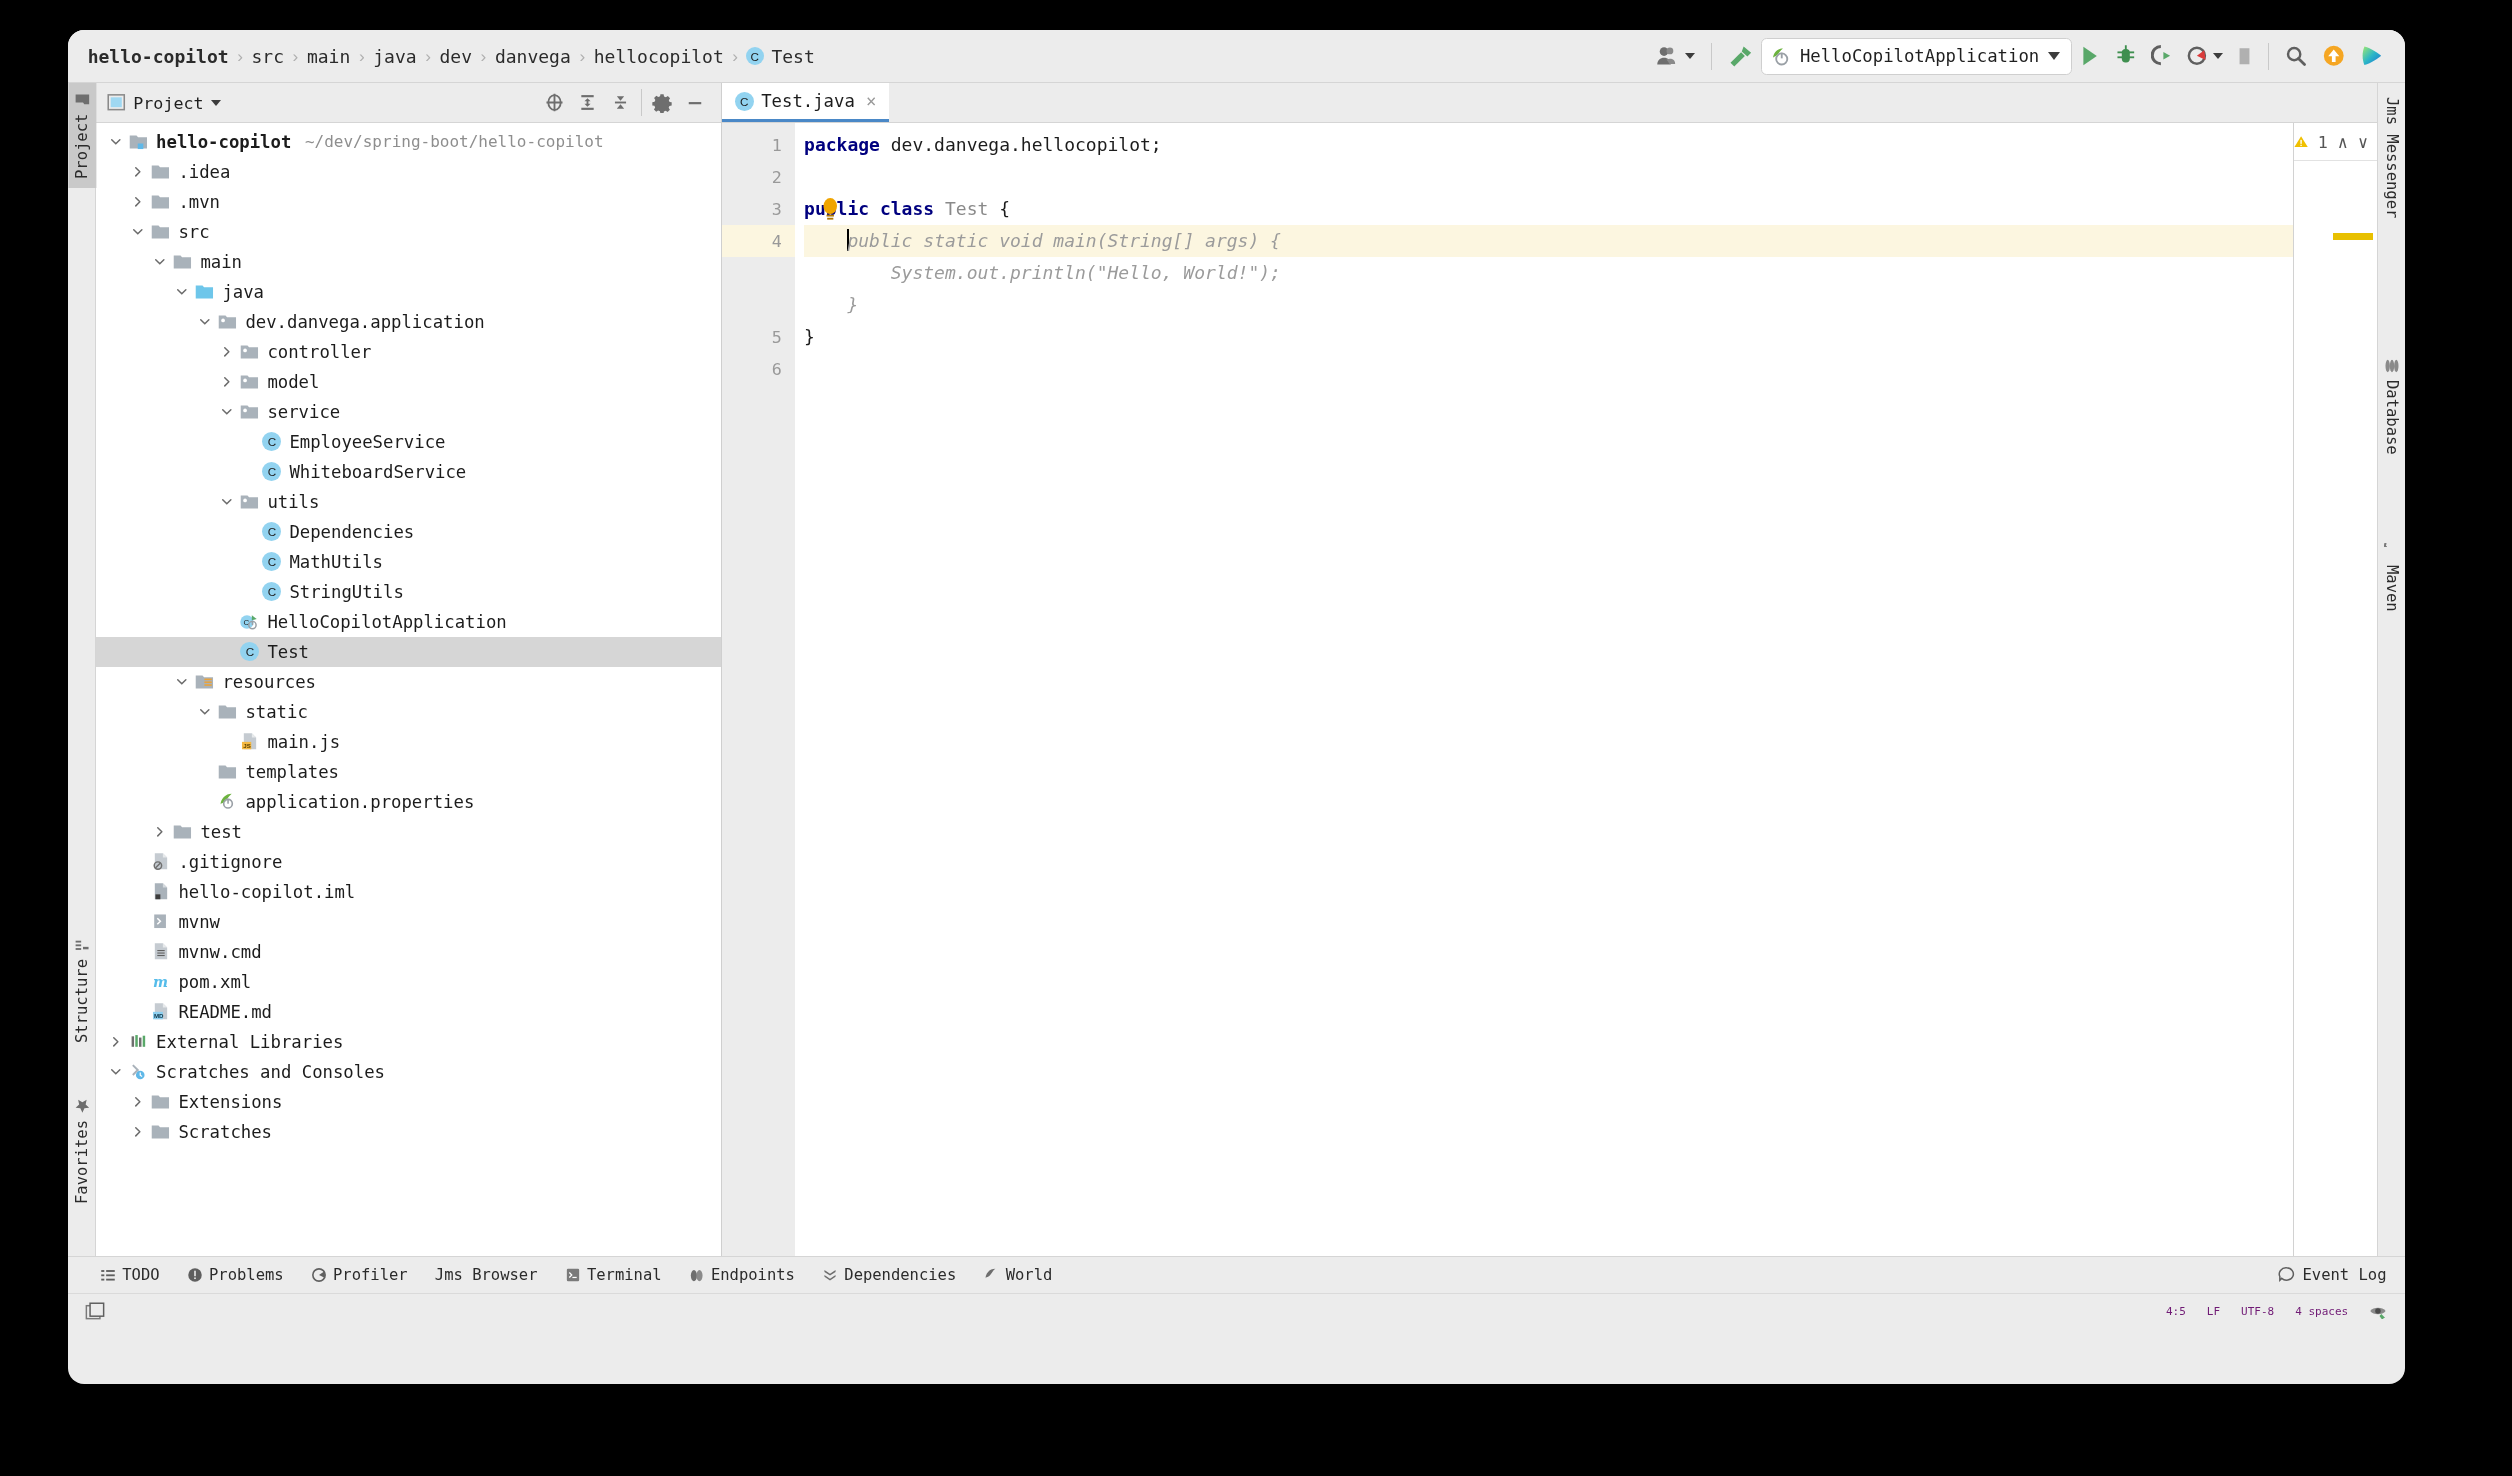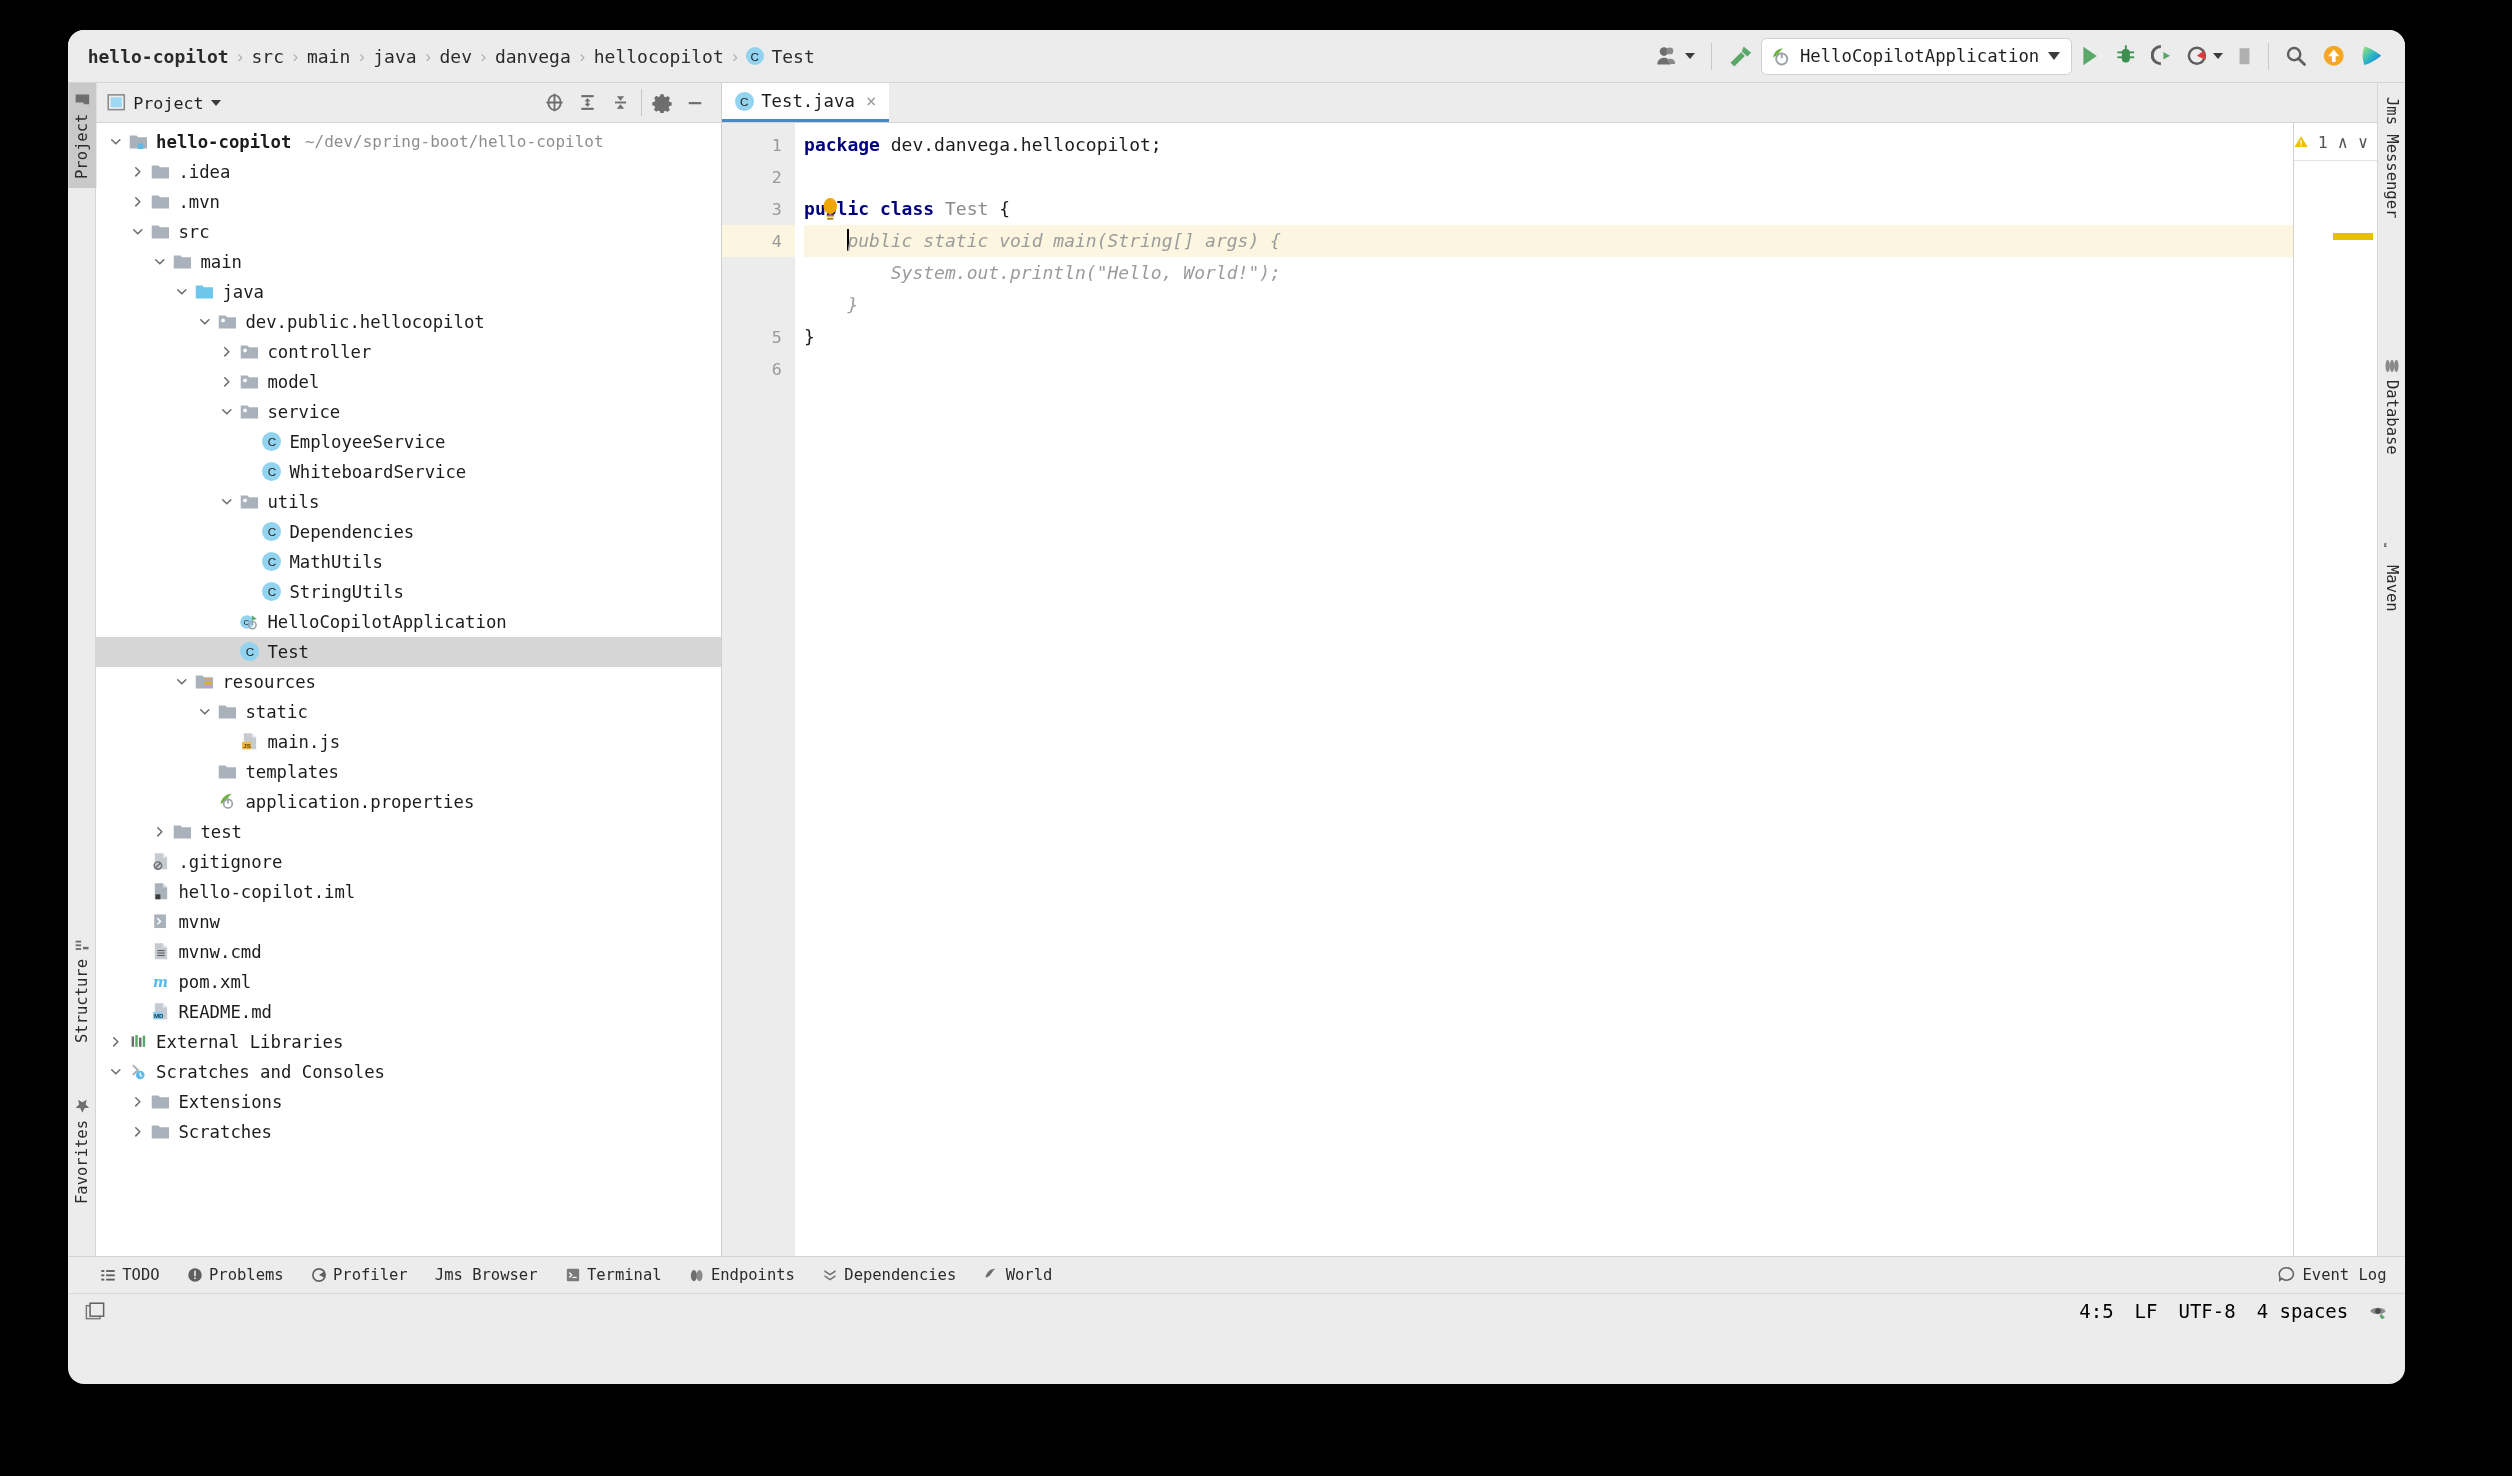--- a/index.html
+++ b/index.html
@@ -202,21 +202,21 @@
     padding: 0 13.6px;
     font-family: "DejaVu Sans Mono", monospace;
     font-size: 15.5px; color: #2b2b2b; white-space: nowrap;
   }
   .tw-right { margin-left: auto; display: flex; align-items: flex-start; padding-right: 18.5px; }
   .statusbar {
     height: 35px; background: #ececec;
     display: flex; align-items: center; padding: 0 17.3px;
     border-top: 0.6px solid #dadada;
     font-family: "DejaVu Sans Mono", monospace;
-    font-size: 19px; color: #000000;
+    font-size: 11px; color: #701a75;
   }
   .sb-right { margin-left: auto; display: flex; align-items: center; gap: 21px; }
   .sb-item { white-space: nowrap; }
   svg { display: block; }
 </style>
 </head>
 <body>
 
 <div class="window">
 
@@ -505,21 +505,21 @@
               <svg width="13.6" height="13.6" viewBox="0 0 20 20">
                 <path d="M7 4 L13 10 L7 16" fill="none" stroke="#6b6b6b" stroke-width="2.2" stroke-linecap="round" stroke-linejoin="round" transform="rotate(90 10 10)"></path>
               </svg>
             </span>
             <span class="ico">
               <svg width="20" height="17.3" viewBox="0 0 32 28">
                 <path d="M1 4h11l2.5 3H29v18H1z" fill="#a9b2ba"></path>
                 <circle cx="8" cy="12" r="3" fill="#fff"></circle>
               </svg>
             </span>
-            <span class="lbl">dev.public.hellocopilot</span>
+            <span class="lbl">dev.danvega.application</span>
           </div>
           <div class="row">
             <span style="display:inline-block;width:120px;flex:none"></span>
             <span class="arrow">
               <svg width="13.6" height="13.6" viewBox="0 0 20 20">
                 <path d="M7 4 L13 10 L7 16" fill="none" stroke="#6b6b6b" stroke-width="2.2" stroke-linecap="round" stroke-linejoin="round" transform=""></path>
               </svg>
             </span>
             <span class="ico">
               <svg width="20" height="17.3" viewBox="0 0 32 28">

